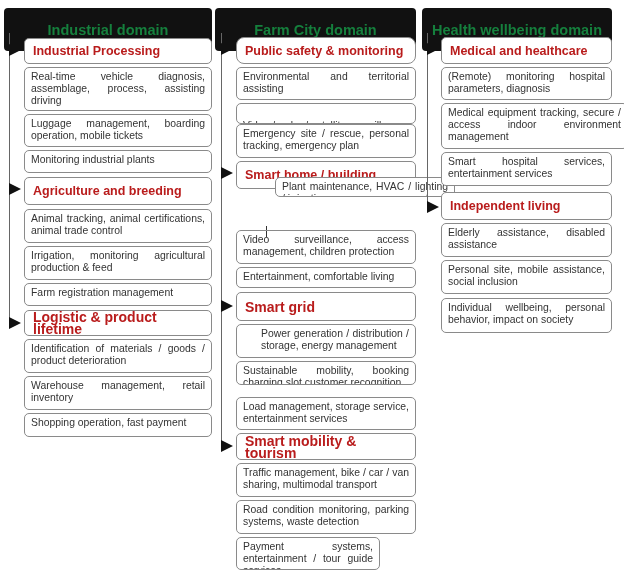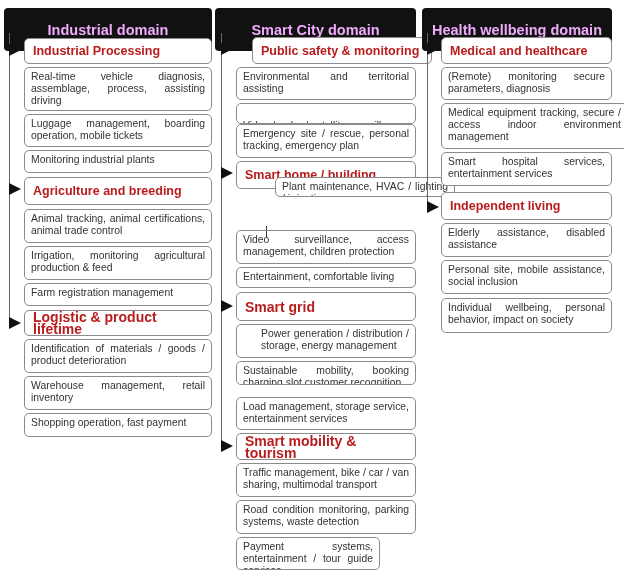--- a/index.html
+++ b/index.html
@@ -1,19 +1,19 @@
 <!DOCTYPE html>
 <html><head>
   <meta charset="utf-8">
   <style>
     html, body { margin:0; padding:0; background:#ffffff; }
     body { width:624px; height:573px; position:relative; overflow:hidden;
            font-family:"Liberation Sans", sans-serif; color:#222; }
     .header { position:absolute; top:8px; height:43px; background:#111;
-              color:#f0abfc; border-radius:4px; font-weight:bold; font-size:14.5px;
+              color:#15803d; border-radius:4px; font-weight:bold; font-size:14.5px;
               display:flex; align-items:center; justify-content:center; }
     .vline { position:absolute; width:0; border-left:1px solid #666; }
     .arrow { position:absolute; width:0; height:0; border-top:6px solid transparent;
              border-bottom:6px solid transparent; border-left:12px solid #111; }
     .box { position:absolute; box-sizing:border-box; border:1px solid #8a8a8a;
            border-radius:5px; background:#fff; padding:3px 6px; font-size:10.4px;
            line-height:12px; text-align:justify; text-align-last:left; color:#333;
            overflow:hidden; }
     .box.cat { font-weight:bold; font-size:12.5px; color:#b91c1c; display:flex;
                align-items:center; padding:0 8px; text-align:left; }
@@ -37,25 +37,25 @@
 <div class="box" style="left:24px;top:209px;width:188px;height:34px;">Animal tracking, animal certifications, animal trade control</div>
 <div class="box" style="left:24px;top:246px;width:188px;height:34px;">Irrigation, monitoring agricultural production &amp; feed</div>
 <div class="box" style="left:24px;top:283px;width:188px;height:23px;">Farm registration management</div>
 
 <div class="arrow" style="left:9px;top:317px;"></div>
 <div class="box cat big" style="left:24px;top:310px;width:188px;height:26px;">Logistic &amp; product lifetime</div>
 <div class="box" style="left:24px;top:339px;width:188px;height:34px;">Identification of materials / goods / product deterioration</div>
 <div class="box" style="left:24px;top:376px;width:188px;height:34px;">Warehouse management, retail inventory</div>
 <div class="box" style="left:24px;top:413px;width:188px;height:24px;">Shopping operation, fast payment</div>
 
-<div class="header" style="left:215px;width:201px;">Smart City domain</div>
+<div class="header" style="left:215px;width:201px;">Farm City domain</div>
 <div class="vline" style="left:221px;top:33px;height:413px;"></div>
 
 <div class="arrow" style="left:221px;top:43px;"></div>
-<div class="box cat" style="left:252px;top:37px;width:180px;height:27px;">Public safety &amp; monitoring</div>
+<div class="box cat" style="left:236px;top:37px;width:180px;height:27px;border-radius:8px;">Public safety &amp; monitoring</div>
 <div class="box" style="left:236px;top:67px;width:180px;height:33px;">Environmental and territorial assisting</div>
 <div class="box" style="left:236px;top:103px;width:180px;height:18px;padding-top:16px;">Video / radar / satellite surveillance</div>
 <div class="box" style="left:236px;top:124px;width:180px;height:34px;">Emergency site / rescue, personal tracking, emergency plan</div>
 
 <div class="arrow" style="left:221px;top:167px;"></div>
 <div class="box cat" style="left:236px;top:161px;width:180px;height:28px;">Smart home / building</div>
 <div class="box" style="left:236px;top:177px;width:180px;height:20px;margin-left:39px;">Plant maintenance, HVAC / lighting / irrigating, energy management</div>
 <div class="tick" style="left:266px;top:226px;height:11px;"></div>
 <div class="box" style="left:236px;top:230px;width:180px;height:34px;background:transparent;">Video surveillance, access management, children protection</div>
 <div class="box" style="left:236px;top:267px;width:180px;height:21px;padding-top:3px;">Entertainment, comfortable living</div>
@@ -70,21 +70,21 @@
 <div class="box cat big" style="left:236px;top:433px;width:180px;height:27px;">Smart mobility &amp; tourism</div>
 <div class="box" style="left:236px;top:463px;width:180px;height:34px;">Traffic management, bike / car / van sharing, multimodal transport</div>
 <div class="box" style="left:236px;top:500px;width:180px;height:34px;">Road condition monitoring, parking systems, waste detection</div>
 <div class="box" style="left:236px;top:537px;width:144px;height:33px;">Payment systems, entertainment / tour guide services</div>
 
 <div class="header" style="left:422px;width:190px;">Health wellbeing domain</div>
 <div class="vline" style="left:427px;top:33px;height:176px;"></div>
 
 <div class="arrow" style="left:427px;top:43px;"></div>
 <div class="box cat" style="left:441px;top:37px;width:171px;height:27px;">Medical and healthcare</div>
-<div class="box" style="left:441px;top:67px;width:171px;height:33px;">(Remote) monitoring secure parameters, diagnosis</div>
+<div class="box" style="left:441px;top:67px;width:171px;height:33px;">(Remote) monitoring hospital parameters, diagnosis</div>
 <div class="box" style="left:441px;top:103px;width:187px;height:46px;">Medical equipment tracking, secure / access indoor environment management</div>
 <div class="box" style="left:441px;top:152px;width:171px;height:34px;">Smart hospital services, entertainment services</div>
 
 <div class="arrow" style="left:427px;top:201px;"></div>
 <div class="box cat" style="left:441px;top:192px;width:171px;height:28px;">Independent living</div>
 <div class="box" style="left:441px;top:223px;width:171px;height:34px;">Elderly assistance, disabled assistance</div>
 <div class="box" style="left:441px;top:260px;width:171px;height:34px;">Personal site, mobile assistance, social inclusion</div>
 <div class="box" style="left:441px;top:298px;width:171px;height:35px;">Individual wellbeing, personal behavior, impact on society</div>
 
 </body></html>

